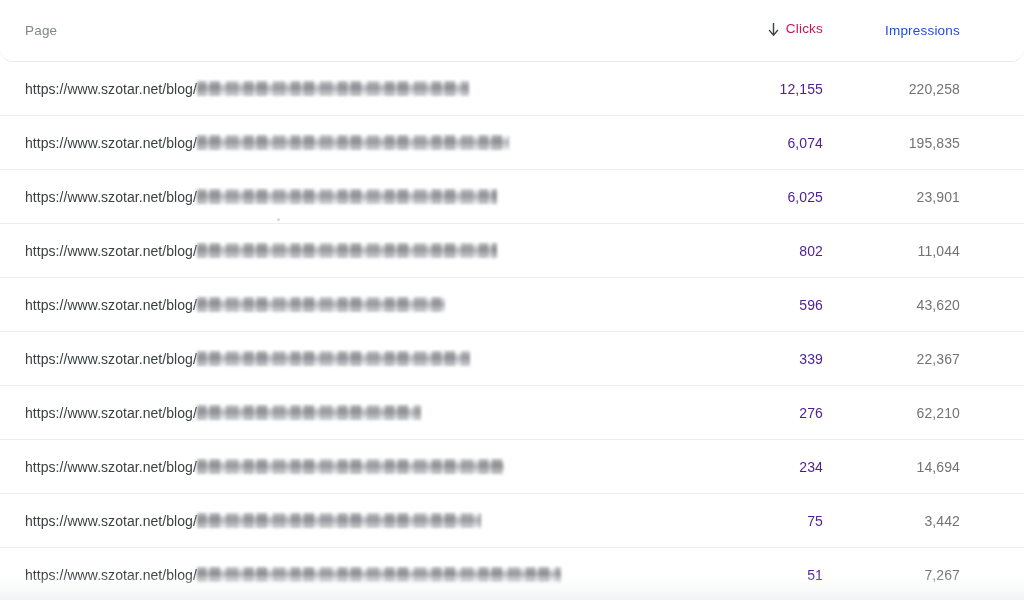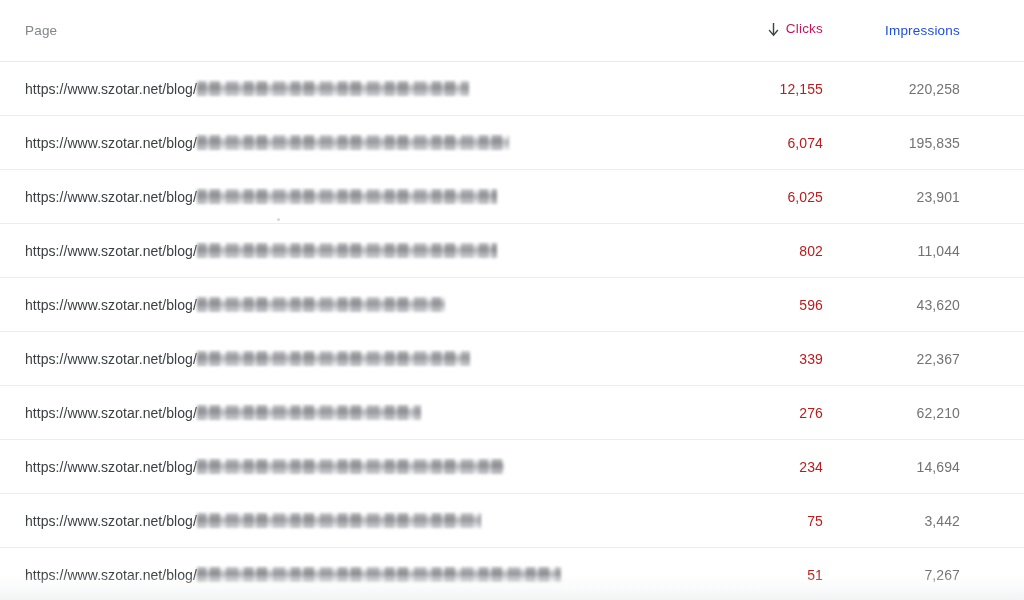--- a/index.html
+++ b/index.html
@@ -26,20 +26,21 @@
 
   
   .table-header {
     position: relative;
     display: flex;
     align-items: center;
     height: 62px;
     box-sizing: border-box;
     border-bottom: 1px solid #e8eaed;
     background: #ffffff;
+    border-radius: 13px;
   }
 
   .col-page {
     flex: 0 0 auto;
     width: 740px;
     padding-left: 25px;
     box-sizing: border-box;
     overflow: hidden;
   }
   .col-clicks {
@@ -165,21 +166,21 @@
     position: absolute;
     left: 0; right: 0;
     top: 55%;
     height: 7px;
     background: rgba(198,200,203,0.45);
     filter: blur(2px);
   }
 
   .num-clicks {
     font-size: 14px;
-    color: #b91c1c;
+    color: #4c1d95;
     letter-spacing: 0.1px;
     line-height: 20px;
   }
   .num-impr {
     font-size: 14px;
     color: #737373;
     letter-spacing: 0.1px;
     line-height: 20px;
   }
 

